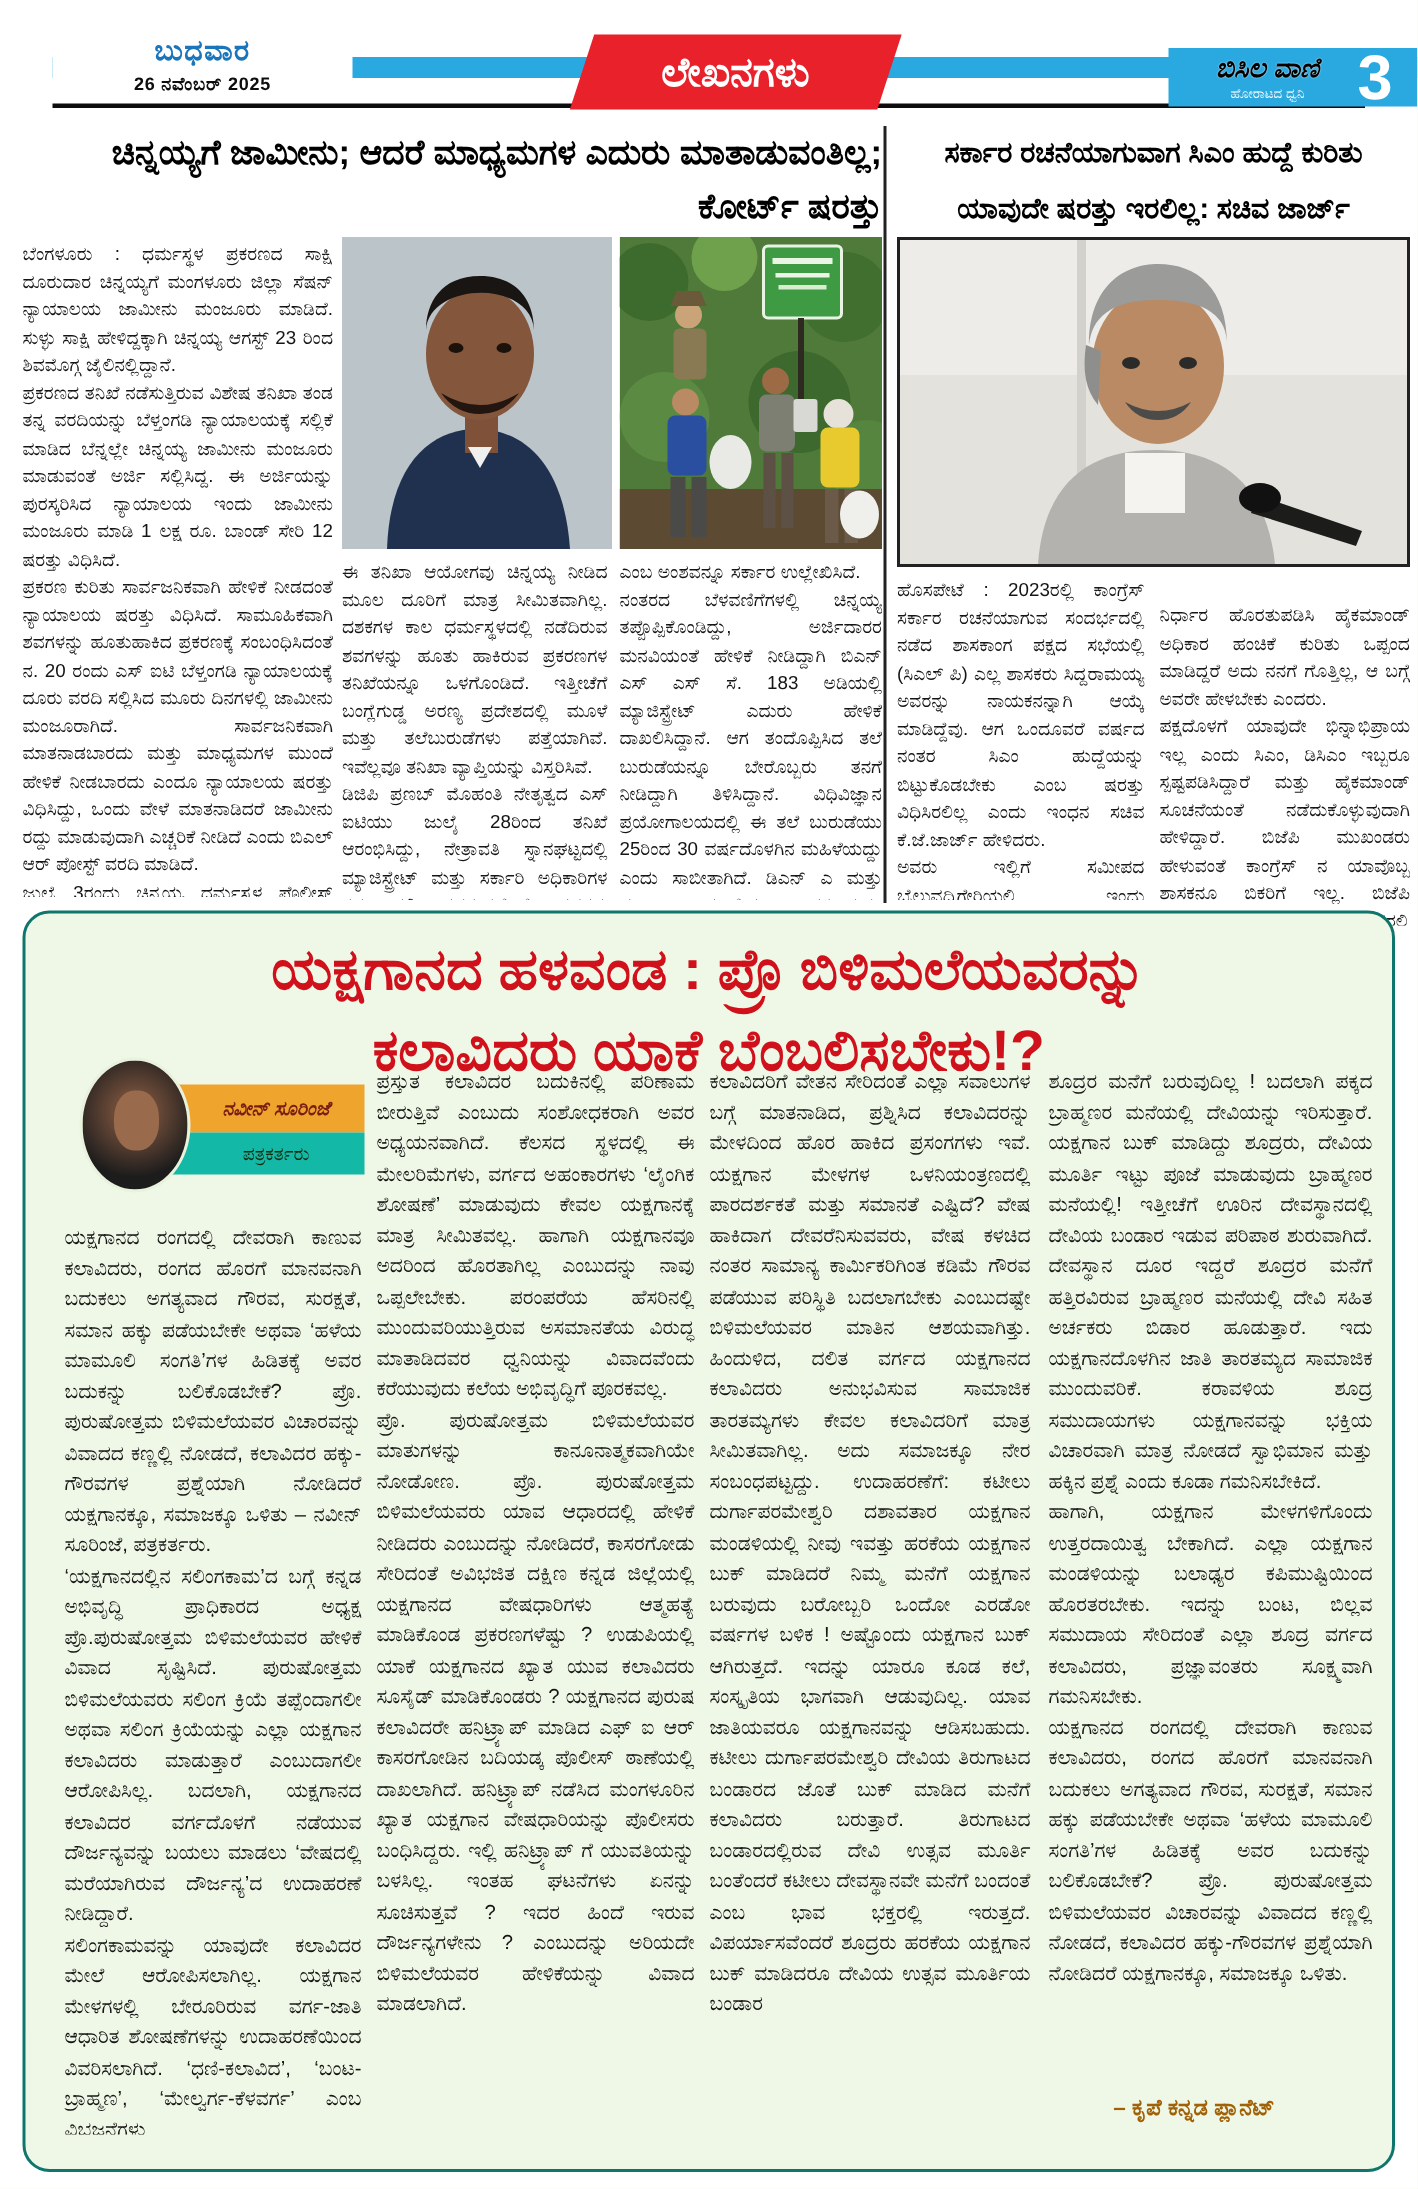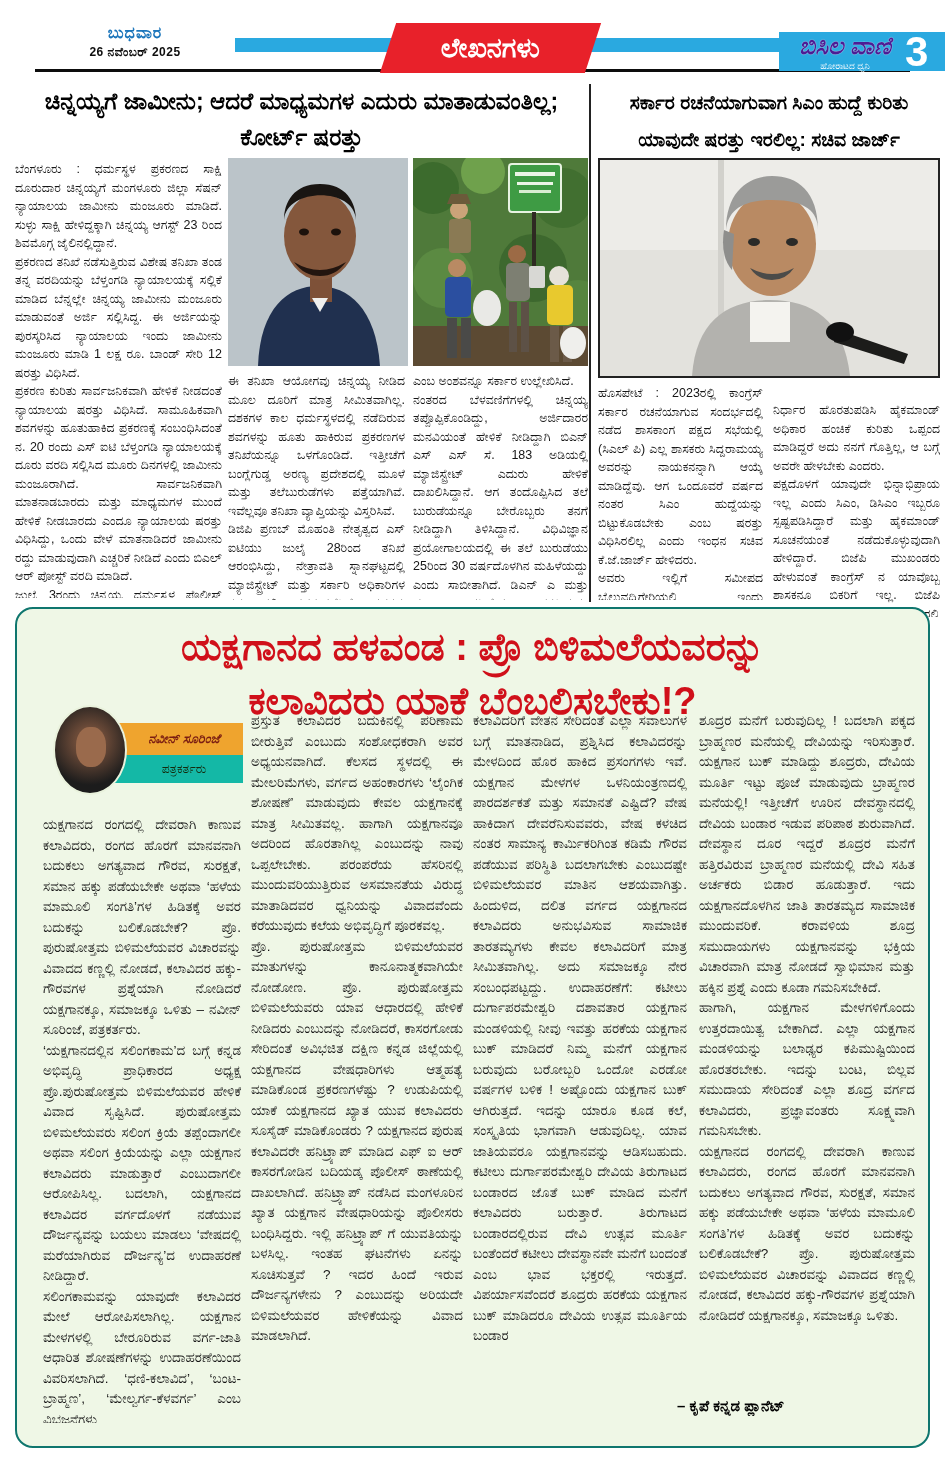--- a/index.html
+++ b/index.html
@@ -3,42 +3,42 @@
 <meta charset="utf-8">
 <style>
   html,body { margin:0; padding:0; background:#ffffff; }
   .page {
     position:relative; width:945px; height:1459px; overflow:hidden;
     background:#ffffff; font-family:"Liberation Sans", sans-serif; color:#111;
   }
   
   .cyan-bar { position:absolute; left:35px; top:38px; width:910px; height:14px; background:#2aa9e0; }
   .date-block { position:absolute; left:35px; top:24px; width:200px; height:46px; background:#fff; text-align:center; }
-  .weekday { color:#1b75bb; font-weight:bold; font-size:16px; letter-spacing:1px; }
+  .weekday { color:#1b75bb; font-weight:bold; font-size:19px; letter-spacing:1px; }
   .date { color:#0d0d0d; font-weight:bold; font-size:12px; margin-top:3px; letter-spacing:0.5px; }
   .masthead-rule { position:absolute; left:35px; top:69px; width:875px; height:3px; background:#0d0d0d; }
   .section-banner {
     position:absolute; left:388px; top:23px; width:205px; height:50px; background:#e8212a;
     transform:skewX(-18deg); display:flex; align-items:center; justify-content:center;
   }
   .section-banner .txt { transform:skewX(18deg); color:#ffffff; font-weight:bold; font-size:27px; }
   .brand-box {
     position:absolute; left:779px; top:32px; width:166px; height:39px; background:#2aa9e0;
     display:flex; align-items:center; justify-content:flex-start; padding-left:10px; box-sizing:border-box;
   }
   .brand-texts { text-align:center; width:112px; }
-  .brand-title { color:#4c1d95; font-weight:bold; font-size:24px; font-style:italic; text-shadow:0 0 1px #fff; white-space:nowrap; }
+  .brand-title { color:#000000; font-weight:bold; font-size:18px; font-style:italic; text-shadow:0 0 1px #fff; white-space:nowrap; }
   .brand-tagline { color:#ffffff; font-size:9px; margin-top:1px; }
   .page-number { color:#ffffff; font-weight:bold; font-size:42px; line-height:39px; margin-left:4px; }
 
   
   .v-divider { position:absolute; left:589px; top:84px; width:2px; height:518px; background:#222; }
   .article-left  { position:absolute; left:15px;  top:84px; width:573px; height:518px; }
   .article-right { position:absolute; left:598px; top:84px; width:342px; height:518px; }
-  .al-headline { text-align:center; font-weight:bold; font-size:23px; line-height:1.55; color:#000; }
+  .al-headline { text-align:right; font-weight:bold; font-size:23px; line-height:1.55; color:#000; }
   .ar-headline { text-align:center; font-weight:bold; font-size:19px; line-height:1.95; color:#000; }
   .newscol {
     position:absolute; overflow:hidden; text-align:justify;
     font-size:12.5px; line-height:1.48; color:#151515; white-space:pre-line;
   }
   .al-col1 { left:0;    top:76px;  width:207px; height:438px; }
   .al-col2 { left:213px; top:288px; width:177px; height:228px; }
   .al-col3 { left:398px; top:288px; width:175px; height:228px; }
   .ar-col1 { left:0;    top:300px; width:165px; height:216px; }
   .ar-col2 { left:175px; top:317px; width:167px; height:216px; }
@@ -74,22 +74,22 @@
   }
   .featcol {
     position:absolute; overflow:hidden; text-align:justify;
     font-size:13.5px; line-height:1.52; color:#151515; white-space:pre-line;
   }
   .f-col1 { left:26px;  top:206px; width:198px; height:608px; }
   .f-col2 { left:234px; top:102px; width:212px; height:716px; }
   .f-col3 { left:456px; top:102px; width:214px; height:716px; }
   .f-col4 { left:682px; top:102px; width:216px; height:682px; }
   .f-credit {
-    position:absolute; left:660px; top:788px; width:238px; text-align:left;
-    font-weight:bold; font-size:15px; color:#000000;
+    position:absolute; left:660px; top:788px; width:238px; text-align:center;
+    font-weight:bold; font-size:15px; color:#a16207;
   }
 </style>
 </head>
 <body>
 
 <div class="page">
 
   <div>
     <div class="cyan-bar"></div>
     <div class="date-block">

